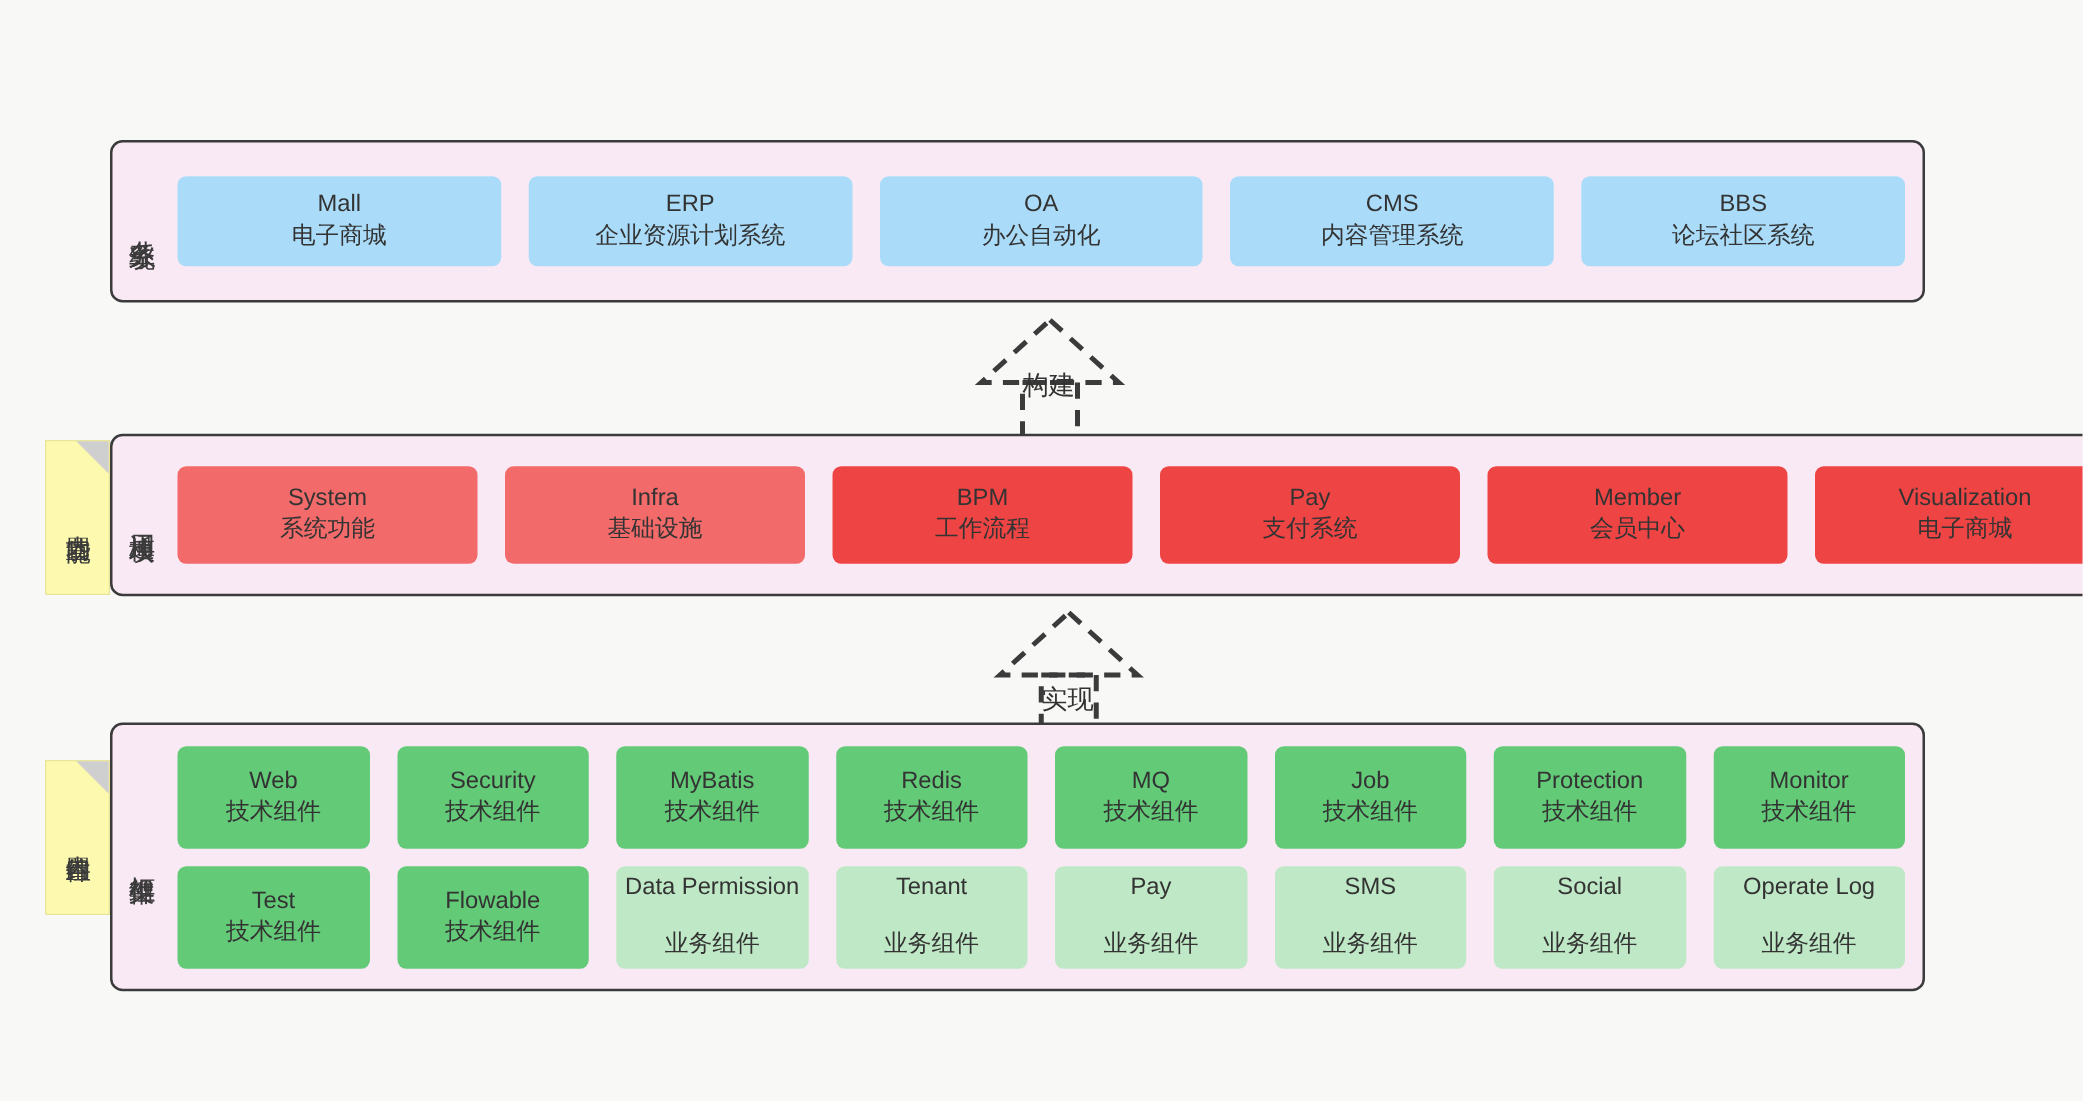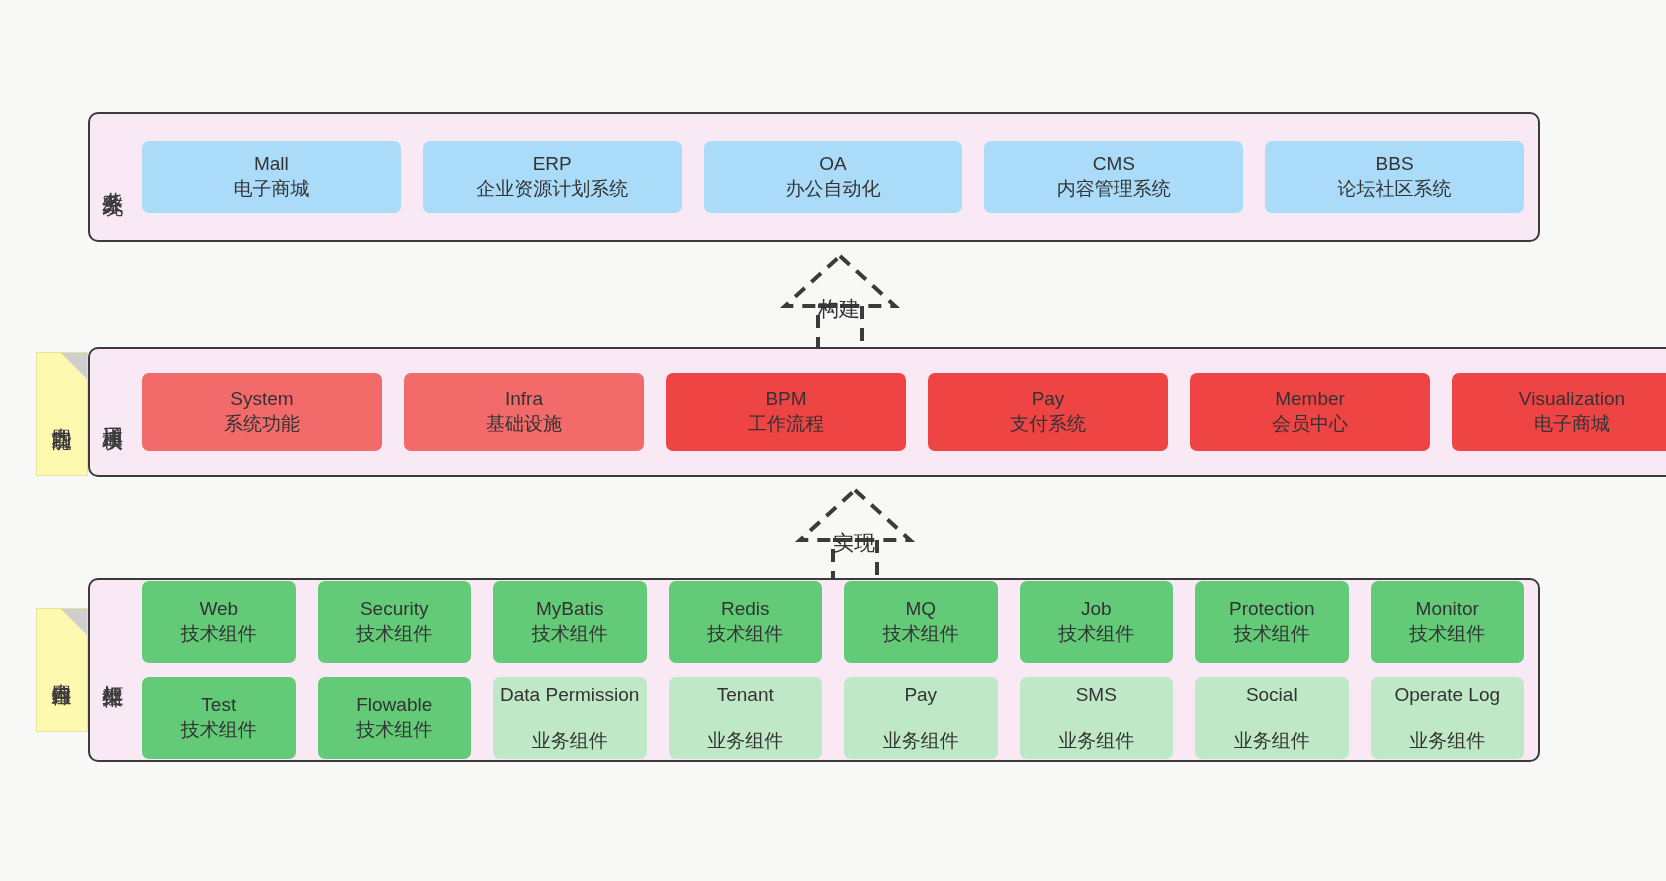--- a/index.html
+++ b/index.html
@@ -103,21 +103,21 @@
     top: 347px;
     width: 1620px;
     height: 130px;
   }
   #layer-common .card { height: 78px; }
 
   #layer-framework {
     left: 88px;
     top: 578px;
     width: 1452px;
-    height: 184px;
+    height: 215px;
   }
   #layer-framework .card { height: 82px; }
   #layer-framework .layer-body { gap: 14px; padding-top: 8px; padding-bottom: 8px; }
 
   
   .note {
     position: absolute;
     background: #fdfab0;
     border: 1px solid #e8e49a;
     display: flex;
@@ -162,21 +162,21 @@
     position: absolute;
     font-size: 21px;
     color: #333333;
     background: transparent;
     white-space: nowrap;
     line-height: 1;
   }
   #arrow-build  { left: 740px; top: 248px;  width: 200px; height: 105px; }
   #arrow-build .arrow-label  { left: 78px; top: 50px; }
   #arrow-impl   { left: 755px; top: 482px;  width: 200px; height: 105px; }
-  #arrow-impl  .arrow-label  { left: 78px; top: 50px; }
+  #arrow-impl  .arrow-label  { left: 78px; top: 67px; }
 </style>
 </head>
 <body>
 
 <div id="canvas">
 
   <div class="layer" id="layer-business">
     <div class="layer-title">业务系统</div>
     <div class="layer-body">
       <div class="row">

